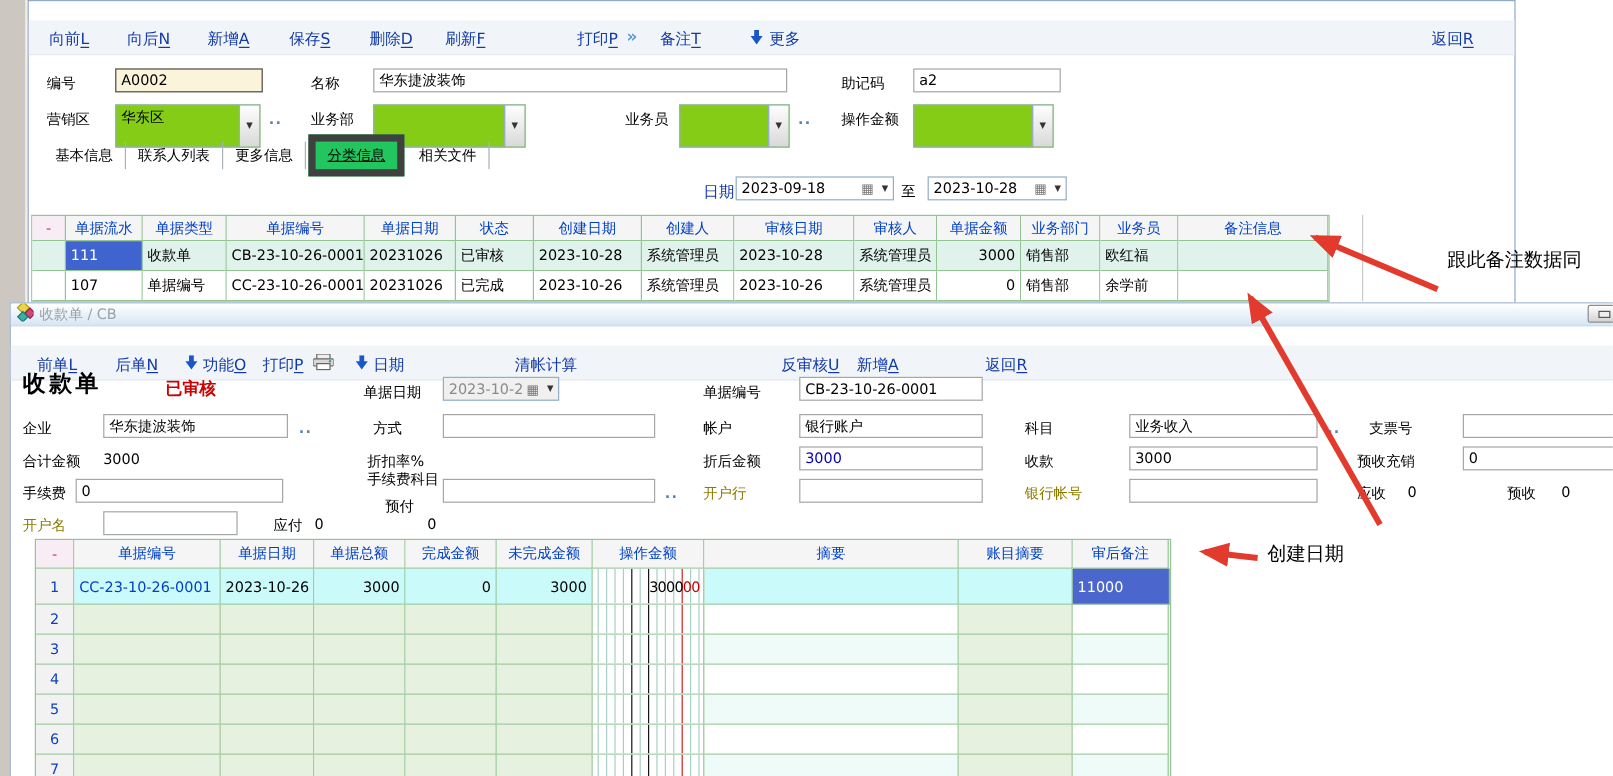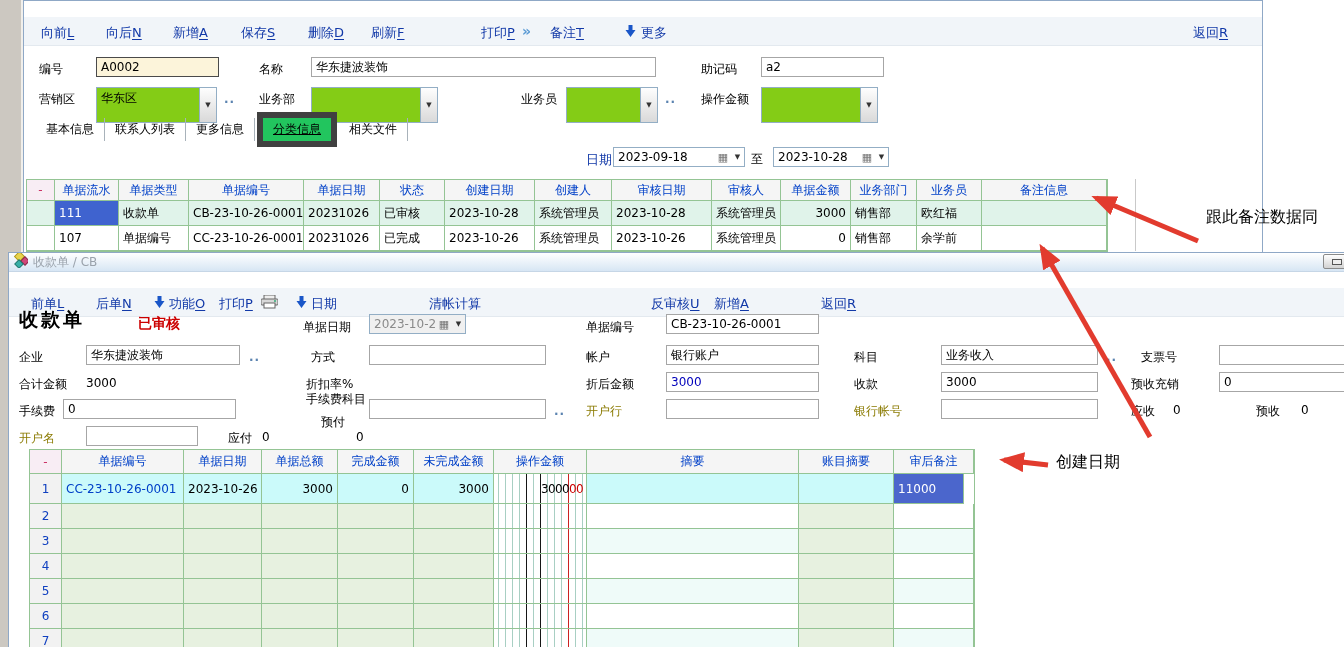--- a/index.html
+++ b/index.html
@@ -322,21 +322,21 @@
             <i class="vl" style="left: 88px;"></i>
             <span class="dg" style="left: 47px;">3</span>
             <span class="dg" style="left: 54px;">0</span>
             <span class="dg" style="left: 61px;">0</span>
             <span class="dg" style="left: 68px;">0</span>
             <span class="dg red" style="left: 75px;">0</span>
             <span class="dg red" style="left: 82px;">0</span>
           </div>
           <div class="gc cyan" style="width: 212px; height: 30px;"></div>
           <div class="gc cyan" style="width: 95px; height: 30px;"></div>
-          <div class="gc selcell" style="width: 70px; height: 30px;">11000</div>
+          <div class="gc selcell" style="width: 81px; height: 30px;">11000</div>
         </div>
         <div class="grow">
           <div class="gc rn" style="width: 32px; height: 25px;">2</div>
           <div class="gc greenc" style="width: 122px; height: 25px;"></div>
           <div class="gc greenc" style="width: 78px; height: 25px;"></div>
           <div class="gc greenc" style="width: 76px; height: 25px;"></div>
           <div class="gc greenc" style="width: 76px; height: 25px;"></div>
           <div class="gc greenc" style="width: 80px; height: 25px;"></div>
           <div class="gc opcell" style="width: 93px; height: 25px;">
             <i class="vl" style="left: 4px;"></i>

